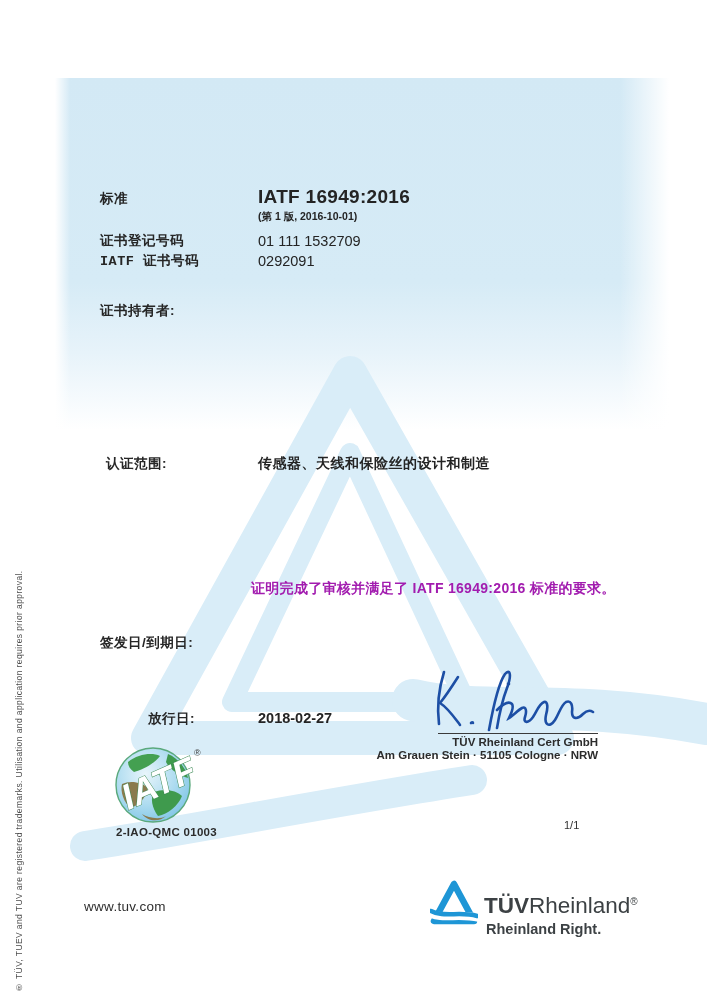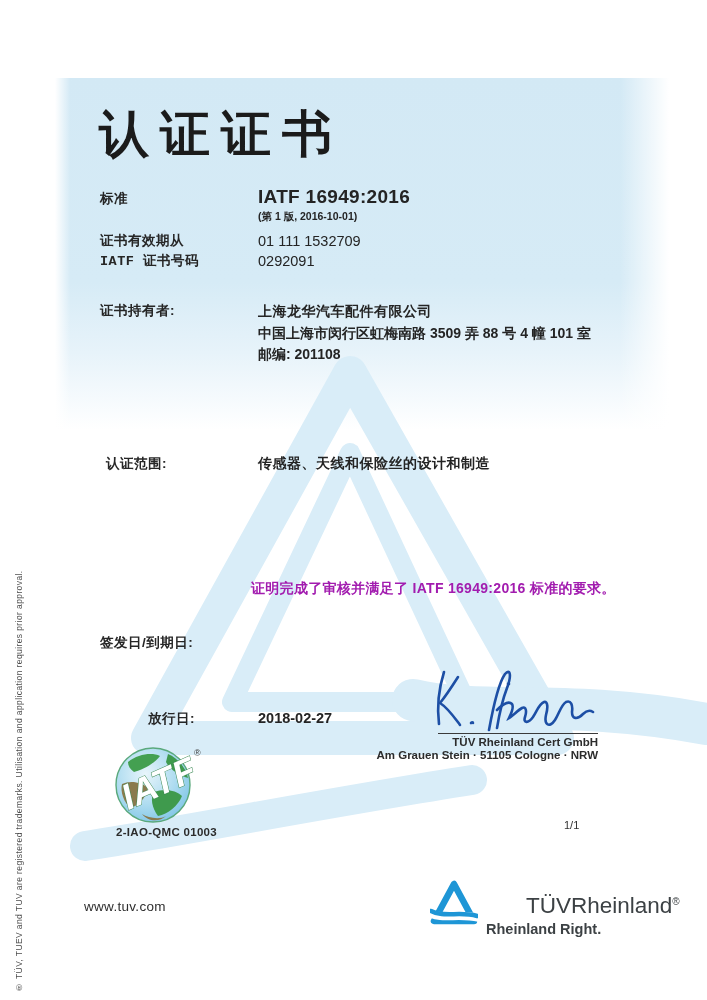--- a/index.html
+++ b/index.html
@@ -62,21 +62,21 @@
   .sig-addr { top:749px; }
 
   .iatf-logo { position:absolute; left:108px; top:744px; }
   .iatf-code { position:absolute; left:116px; top:826px; font-size:11.5px; font-weight:600; color:#2b2b2b; letter-spacing:.3px; }
   .page-num  { position:absolute; left:564px; top:819px; font-size:11px; color:#333; }
 
   .website { position:absolute; left:84px; top:899px; font-size:13.5px; color:#2f2f2f; letter-spacing:.3px; }
 
   .tuv-logo { position:absolute; left:430px; top:880px; }
   .brand { position:absolute; left:484px; top:893px; font-size:22.5px; color:#3c4144; white-space:nowrap; }
-  .brand .b-tuv { font-weight:400;margin-left:42px; }
+  .brand .b-tuv { font-weight:700; }
   .brand .b-rh  { font-weight:400; }
   .brand sup { font-size:10px; vertical-align:super; }
   .tagline { position:absolute; left:486px; top:921px; font-size:14.5px; font-weight:700; color:#3c4144; }
 </style>
 </head>
 <body>
 
 <div class="page">
 
   <div class="top-tint"></div>
@@ -85,37 +85,31 @@
     <g stroke="#d9edf8" fill="none" stroke-linejoin="round" stroke-linecap="round">
       <path d="M350 373 L148 738 L557 738 Z" stroke-width="34"></path>
       <path d="M350 453 L232 702 L466 702 Z" stroke-width="20"></path>
       <path d="M413 700 C480 716 565 698 707 724" stroke-width="42"></path>
       <path d="M85 846 C190 830 330 802 472 780" stroke-width="30"></path>
     </g>
   </svg>
 
   <div class="side-note">® TÜV, TUEV and TUV are registered trademarks. Utilisation and application requires prior approval.</div>
 
-  <div class="title">认证证书</div>
 
   <div class="lbl lbl-standard">标准</div>
   <div class="val std-val">IATF 16949:2016</div>
   <div class="val std-ed">(第 1 版, 2016-10-01)</div>
 
-  <div class="lbl lbl-reg">证书有效期从</div>
+  <div class="lbl lbl-reg">证书登记号码</div>
   <div class="val reg-no">01 111 1532709</div>
   <div class="lbl lbl-iatf">IATF 证书号码</div>
   <div class="val iatf-no">0292091</div>
 
   <div class="lbl lbl-holder">证书持有者:</div>
-  <div class="val holder-block">
-    <div class="holder-name">上海龙华汽车配件有限公司</div>
-    <div>中国上海市闵行区虹梅南路 3509 弄 88 号 4 幢 101 室</div>
-    <div>邮编: 201108</div>
-  </div>
 
   <div class="lbl lbl-scope">认证范围:</div>
   <div class="val scope-val">传感器、天线和保险丝的设计和制造</div>
 
   <div class="statement">证明完成了审核并满足了 IATF 16949:2016 标准的要求。</div>
 
   <div class="lbl lbl-validity">签发日/到期日:</div>
 
   <div class="lbl lbl-release">放行日:</div>
   <div class="val release-date">2018-02-27</div>

